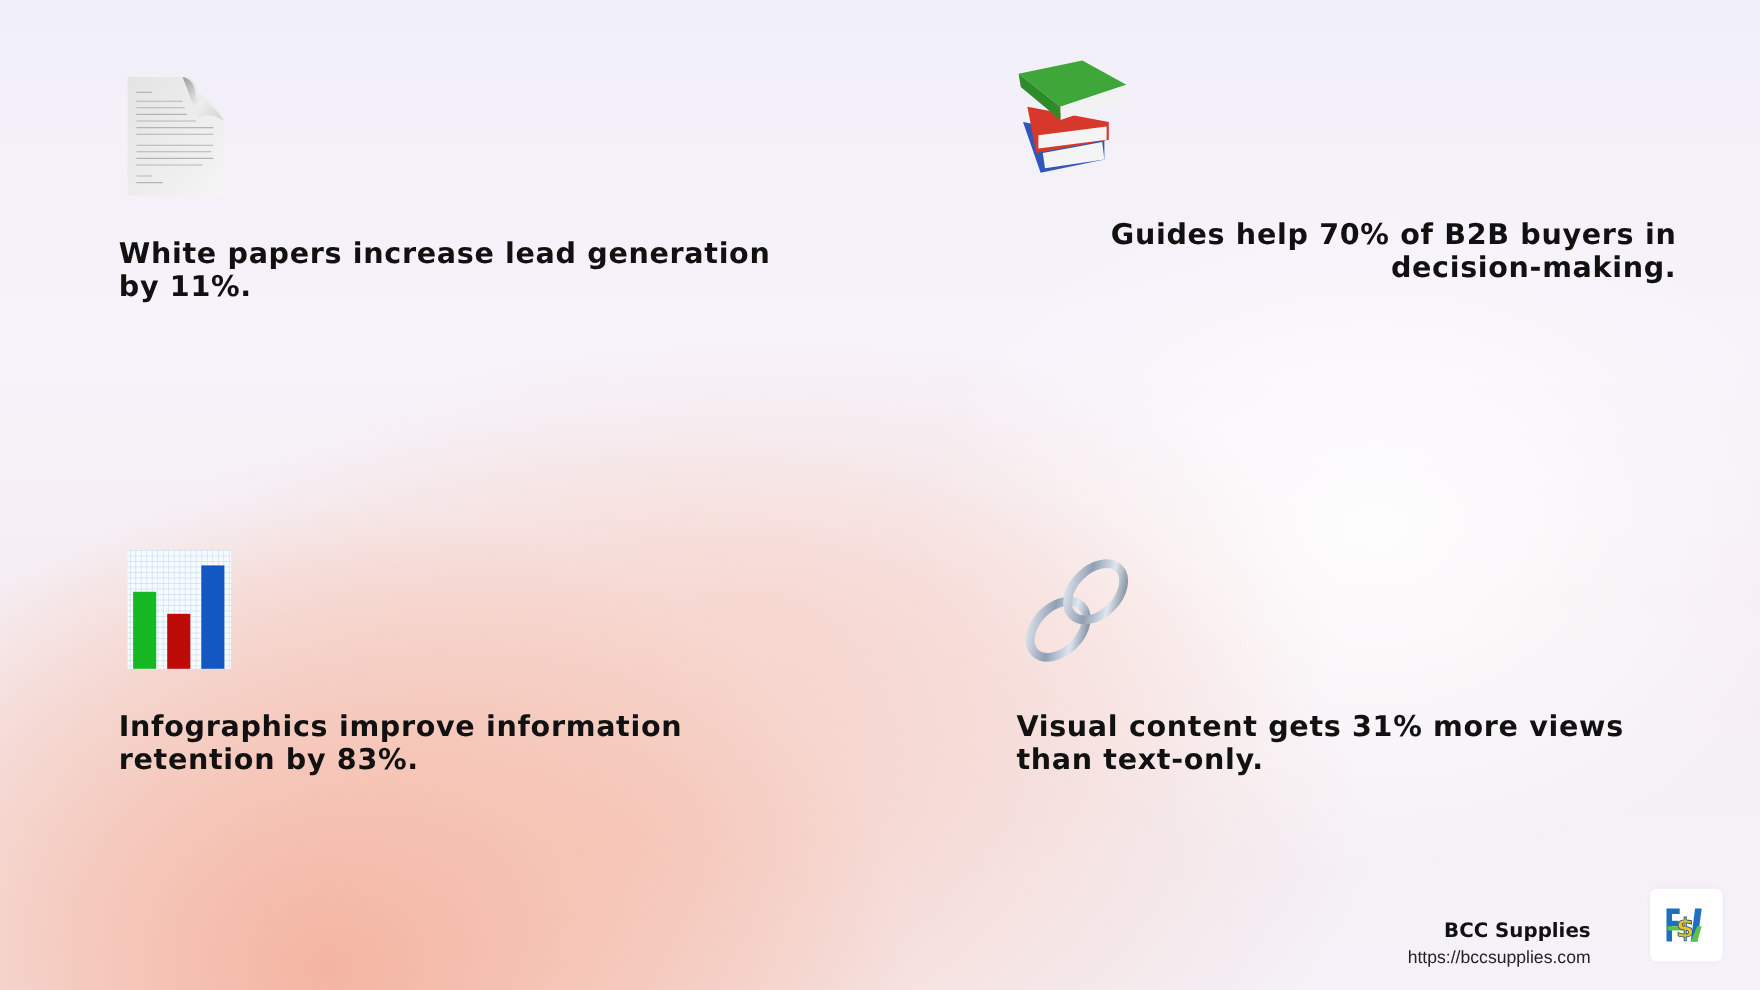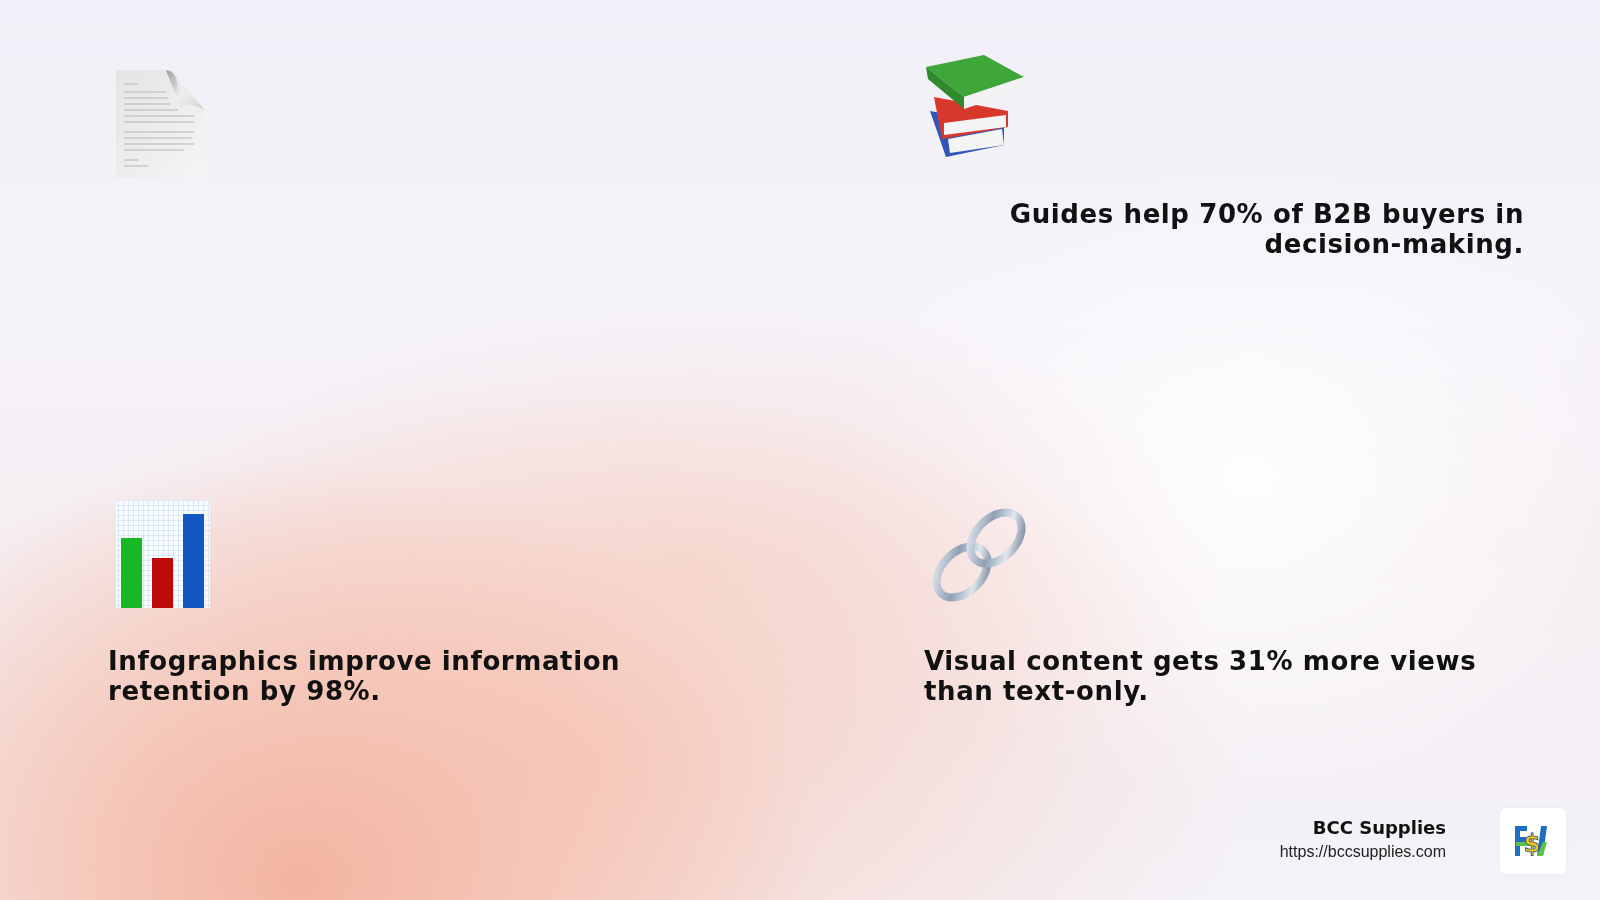--- a/index.html
+++ b/index.html
@@ -39,21 +39,21 @@
       color: #111111;
       max-width: 600px;
     }
     #card-1 { left: 108px; top: 70px; }
     #card-2 { left: 924px; top: 53px; text-align: right; }
     #card-3 { left: 108px; top: 500px; }
     #card-4 { left: 924px; top: 500px; }
 
     .brand {
       position: absolute;
-      right: 154px; top: 816px;
+      right: 154px; top: 835px;
       text-align: right;
     }
     .brand .name {
       font-family: "DejaVu Sans", sans-serif;
       font-weight: bold;
       font-size: 18px;
       color: #111;
       line-height: 24px;
     }
     .brand .url {
@@ -101,20 +101,21 @@
       <line x1="16" y1="46" x2="86" y2="46"></line>
       <line x1="16" y1="52" x2="86" y2="52"></line>
       <line x1="16" y1="62" x2="86" y2="62"></line>
       <line x1="16" y1="68" x2="84" y2="68"></line>
       <line x1="16" y1="74" x2="86" y2="74"></line>
       <line x1="16" y1="80" x2="76" y2="80"></line>
       <line x1="16" y1="90" x2="30" y2="90"></line>
       <line x1="16" y1="96" x2="40" y2="96"></line>
     </g>
   </svg>
+  <div class="text">White papers increase lead generation by 11%.</div>
 </div>
 
 <div class="card" id="card-2">
   <svg class="icon" viewBox="0 0 110 110">
 
     <path d="M6 58 L80 72 L80 92 L22 104 Z" fill="#2f56b8"></path>
     <path d="M24 86 L78 76 L80 92 L26 100 Z" fill="#f4f4f4"></path>
 
     <path d="M10 44 L84 58 L84 74 L18 86 Z" fill="#d8372c"></path>
     <path d="M20 70 L82 62 L82 74 L20 82 Z" fill="#f4f4f4"></path>
@@ -132,21 +133,21 @@
       <pattern id="grid" width="5" height="5" patternUnits="userSpaceOnUse">
         <path d="M5 0 L0 0 0 5" fill="none" stroke="#a9cdea" stroke-width="0.7"></path>
       </pattern>
     </defs>
     <rect x="8" y="4" width="94" height="108" fill="#f7fbff" transform="translate(0,-4)"></rect>
     <rect x="8" y="0" width="94" height="108" fill="url(#grid)"></rect>
     <rect x="13" y="38" width="21" height="70" fill="#16b824"></rect>
     <rect x="44" y="58" width="21" height="50" fill="#bf0a0a"></rect>
     <rect x="75" y="14" width="21" height="94" fill="#1257c2"></rect>
   </svg>
-  <div class="text">Infographics improve information retention by 98%.</div>
+  <div class="text">Infographics improve information retention by 83%.</div>
 </div>
 
 <div class="card" id="card-4">
   <svg class="icon" viewBox="0 0 110 110">
     <defs>
       <linearGradient id="metal" x1="0" y1="0" x2="1" y2="1">
         <stop offset="0" stop-color="#eef2f7"></stop>
         <stop offset="0.4" stop-color="#8f9fb3"></stop>
         <stop offset="0.7" stop-color="#dfe6ee"></stop>
         <stop offset="1" stop-color="#5f6f82"></stop>

